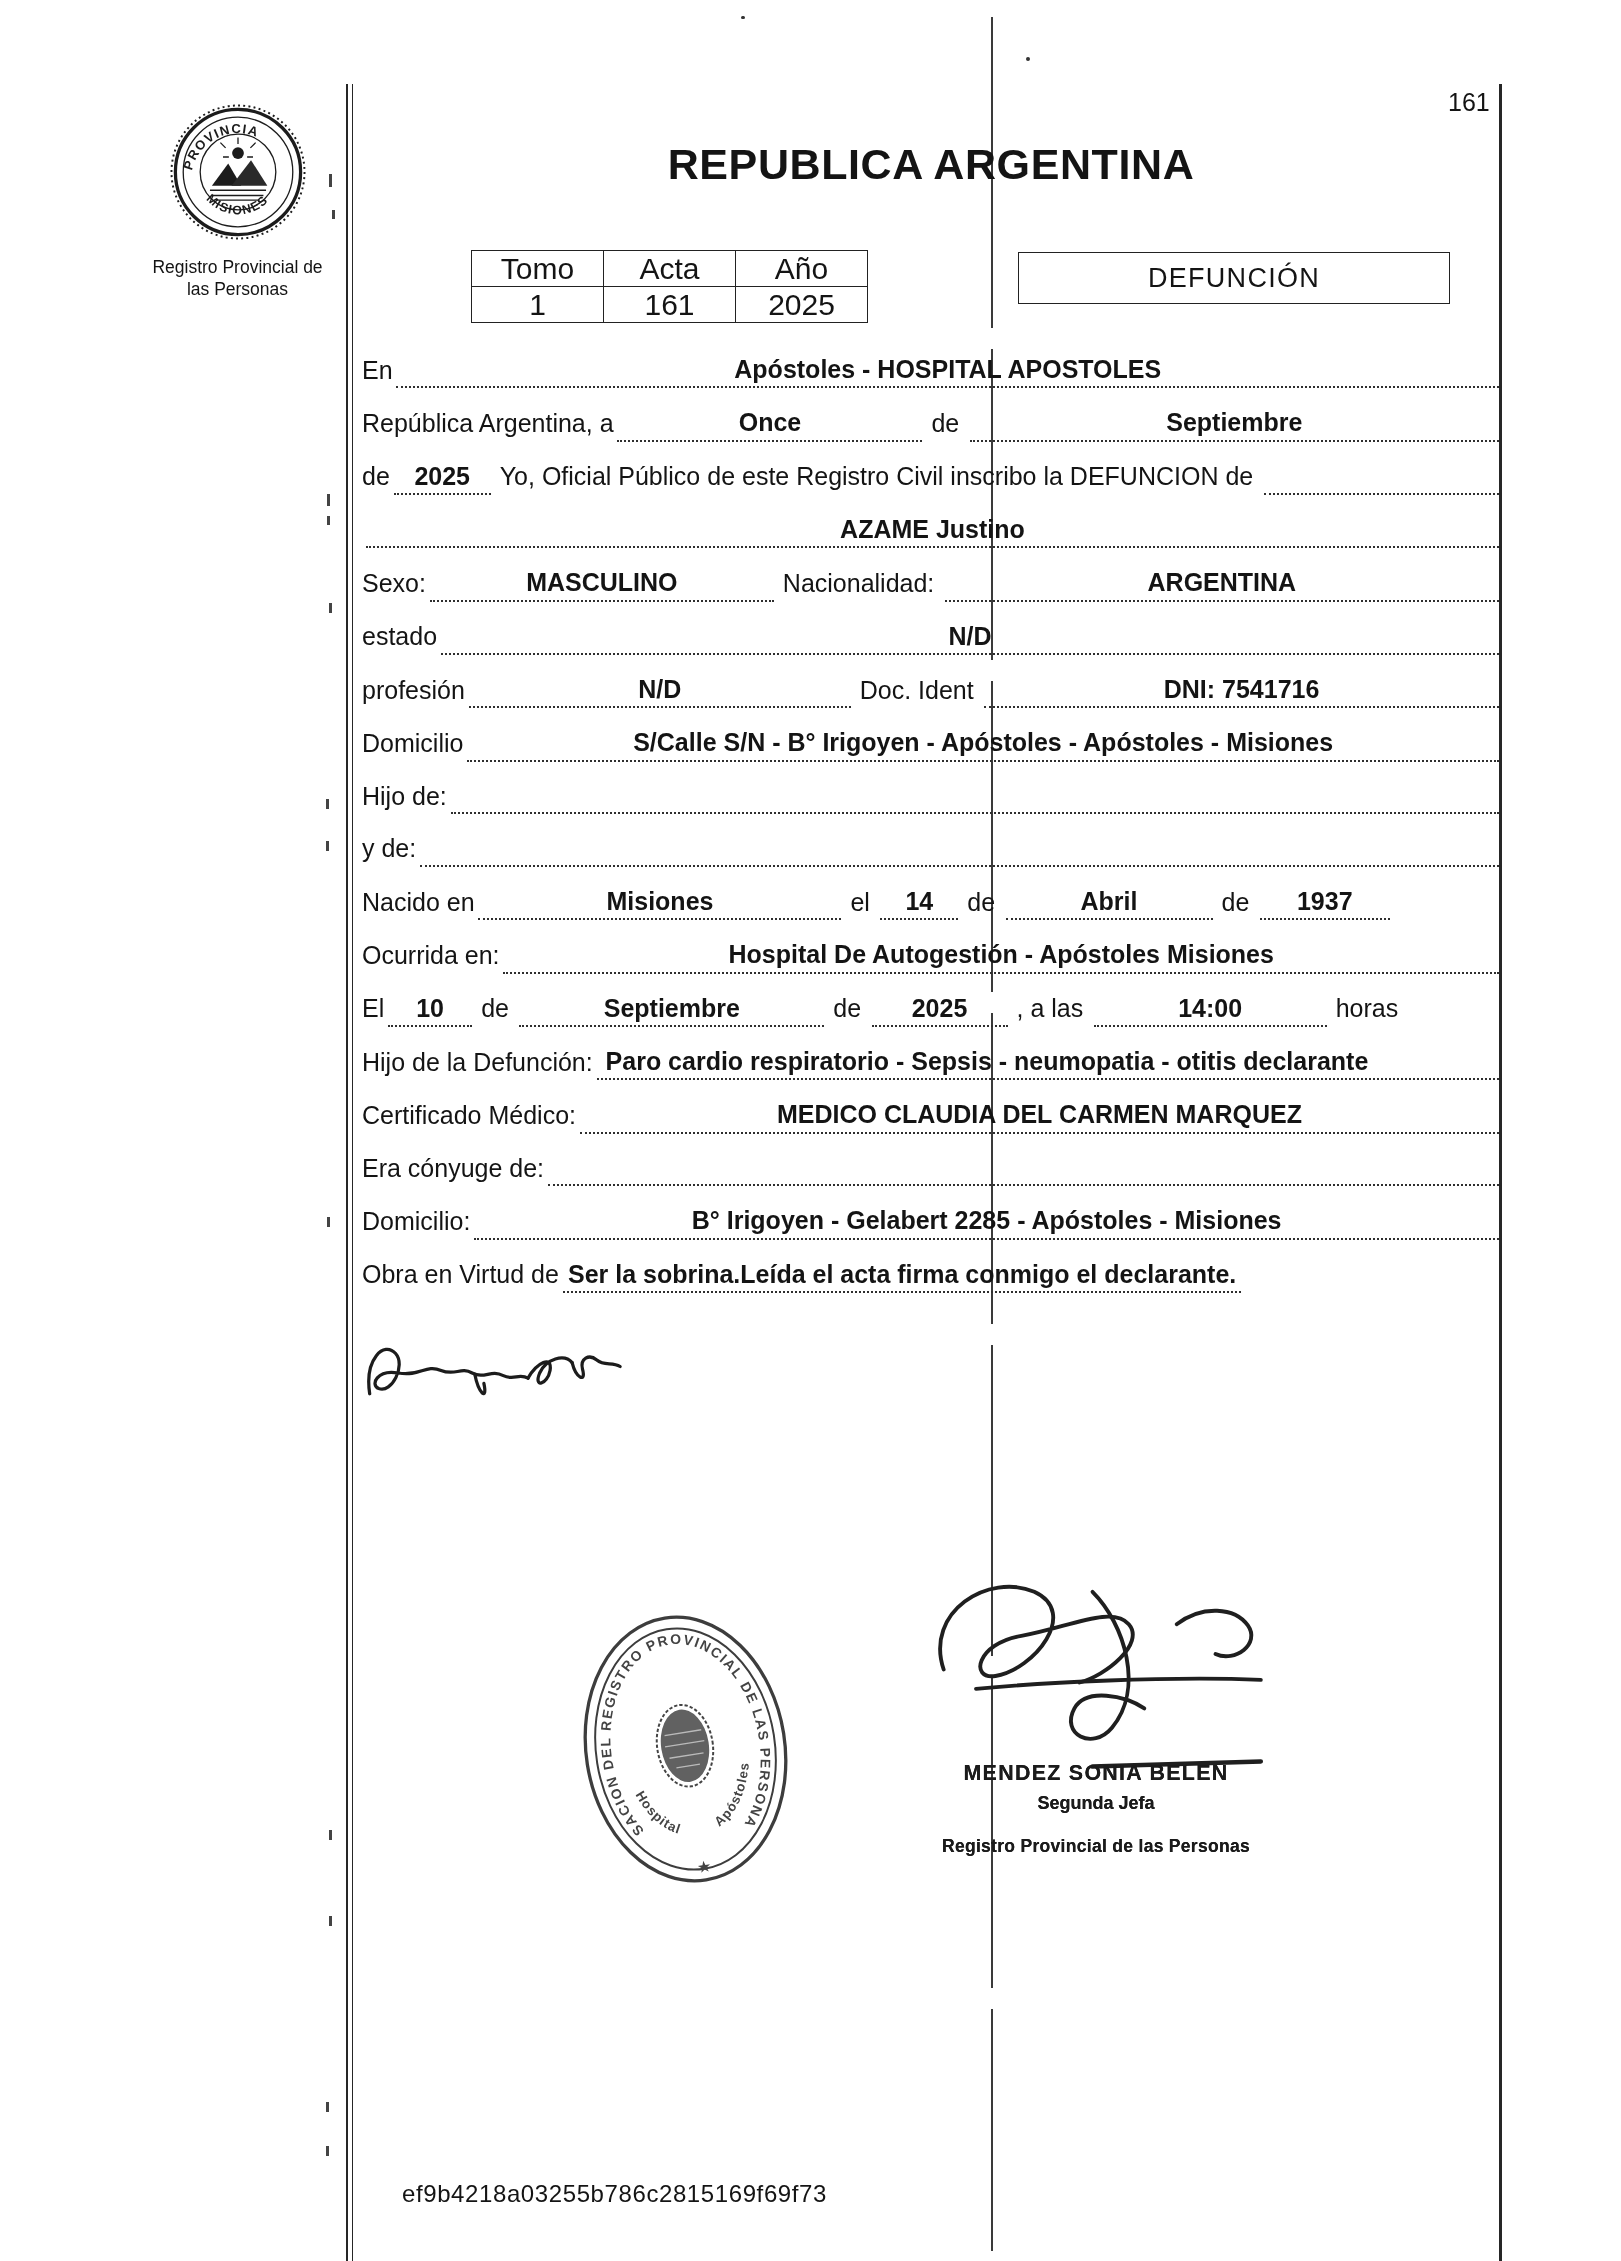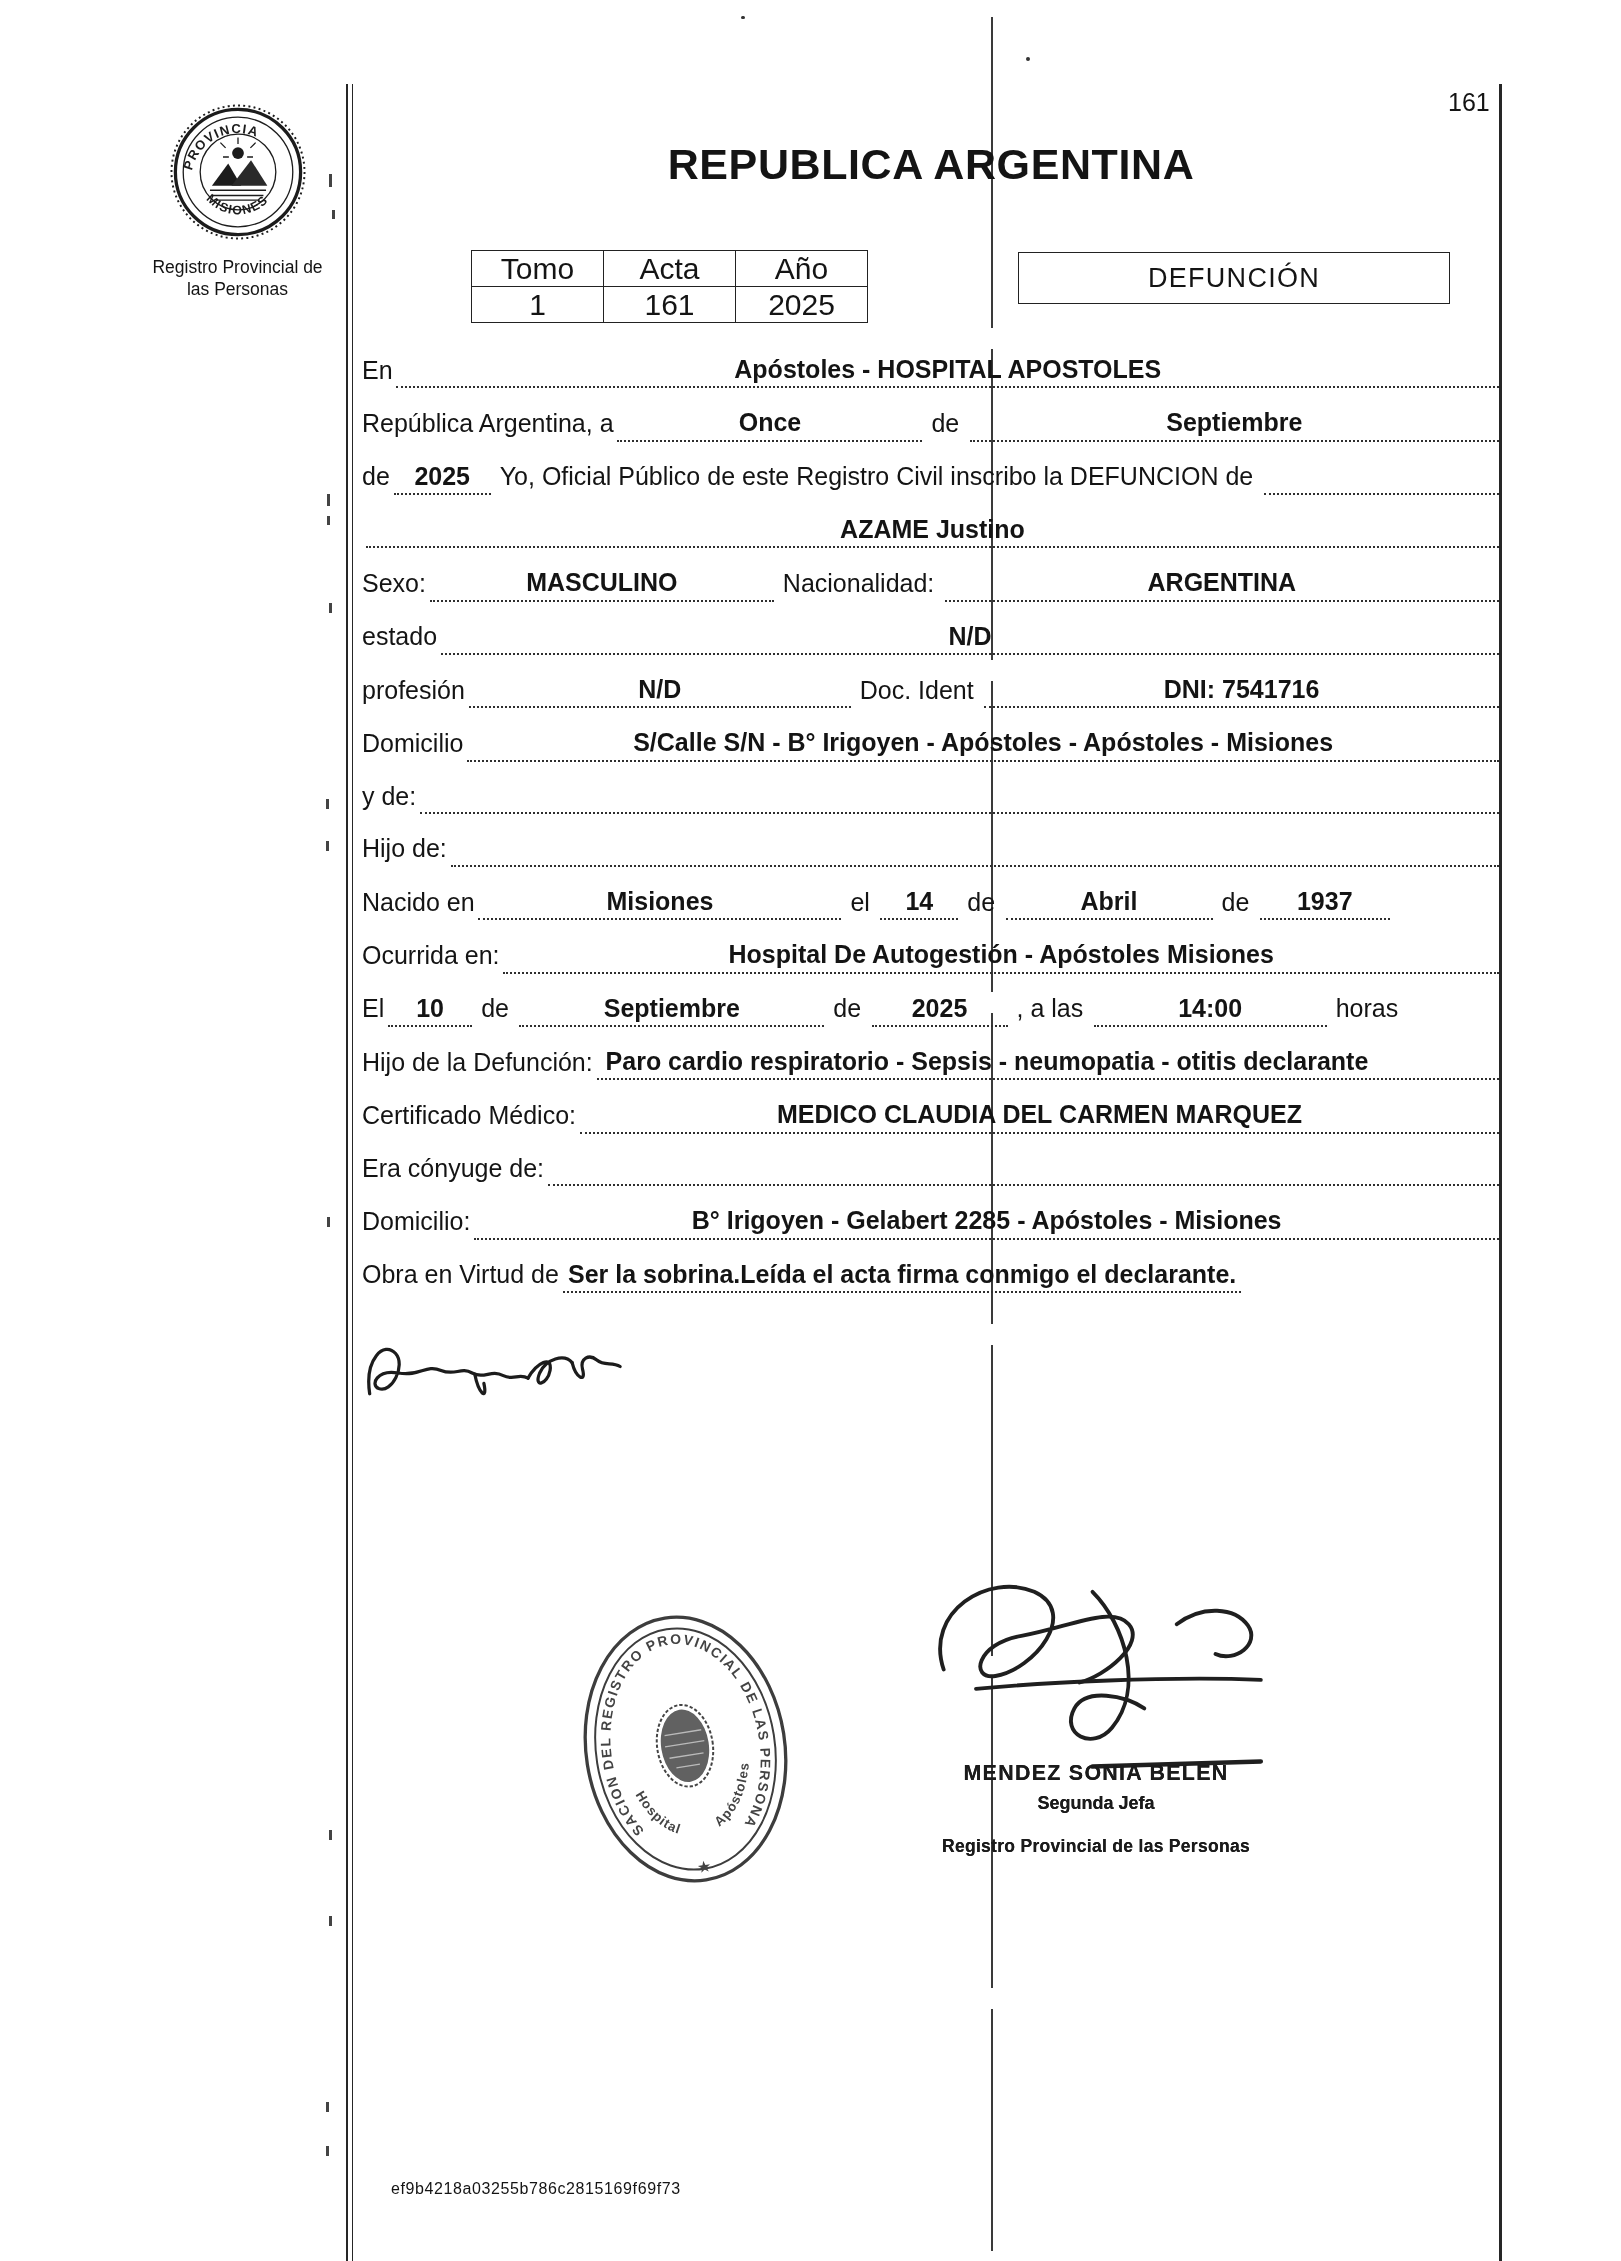--- a/index.html
+++ b/index.html
@@ -47,21 +47,21 @@
 
   
   .sig-declarant { left:358px; top:1321px; }
   .stamp-wrap { left:559px; top:1590px; transform:rotate(-9deg); }
   .sig-official { left:898px; top:1553px; }
   .official-block { left:908px; top:1761px; width:376px; text-align:center; color:#1b1b1b; }
   .official-name  { font-size:21.4px; font-weight:bold; letter-spacing:1.3px; text-shadow:0 0 0.6px #1b1b1b; }
   .official-title { font-size:18px; font-weight:bold; margin-top:7px; text-shadow:0 0 0.6px #1b1b1b; }
   .official-org   { font-size:17.5px; font-weight:bold; margin-top:22px; letter-spacing:0.3px; text-shadow:0 0 0.6px #1b1b1b; }
 
-  .footer-hash { left:391px; top:2180px; font-size:16px; letter-spacing:0.6px; }
+  .footer-hash { left:402px; top:2180px; font-size:24px; letter-spacing:0.6px; }
 
   .tick { position:absolute; width:2.6px; background:#444; }
   .dot  { position:absolute; width:3.9px; height:3.9px; border-radius:50%; background:#333; }
 
   svg text { font-family:"Liberation Sans", sans-serif; }
 </style>
 </head>
 <body>
 
 <div class="abs line-left"></div>
@@ -162,26 +162,26 @@
     <span class="sep">Doc. Ident</span>
     <span class="fld grow">DNI: 7541716</span>
   </div>
 
   <div class="row">
     <span class="lbl">Domicilio</span>
     <span class="fld grow">S/Calle S/N - B° Irigoyen - Apóstoles - Apóstoles - Misiones</span>
   </div>
 
   <div class="row">
+    <span class="lbl">Hijo de:</span>
+    <span class="fld grow"></span>
+  </div>
+
+  <div class="row">
     <span class="lbl">y de:</span>
-    <span class="fld grow"></span>
-  </div>
-
-  <div class="row">
-    <span class="lbl">Hijo de:</span>
     <span class="fld grow"></span>
   </div>
 
   <div class="row">
     <span class="lbl">Nacido en</span>
     <span class="fld" style="width:363px">Misiones</span>
     <span class="sep">el</span>
     <span class="fld" style="width:78px">14</span>
     <span class="sep">de</span>
     <span class="fld" style="width:207px">Abril</span>

